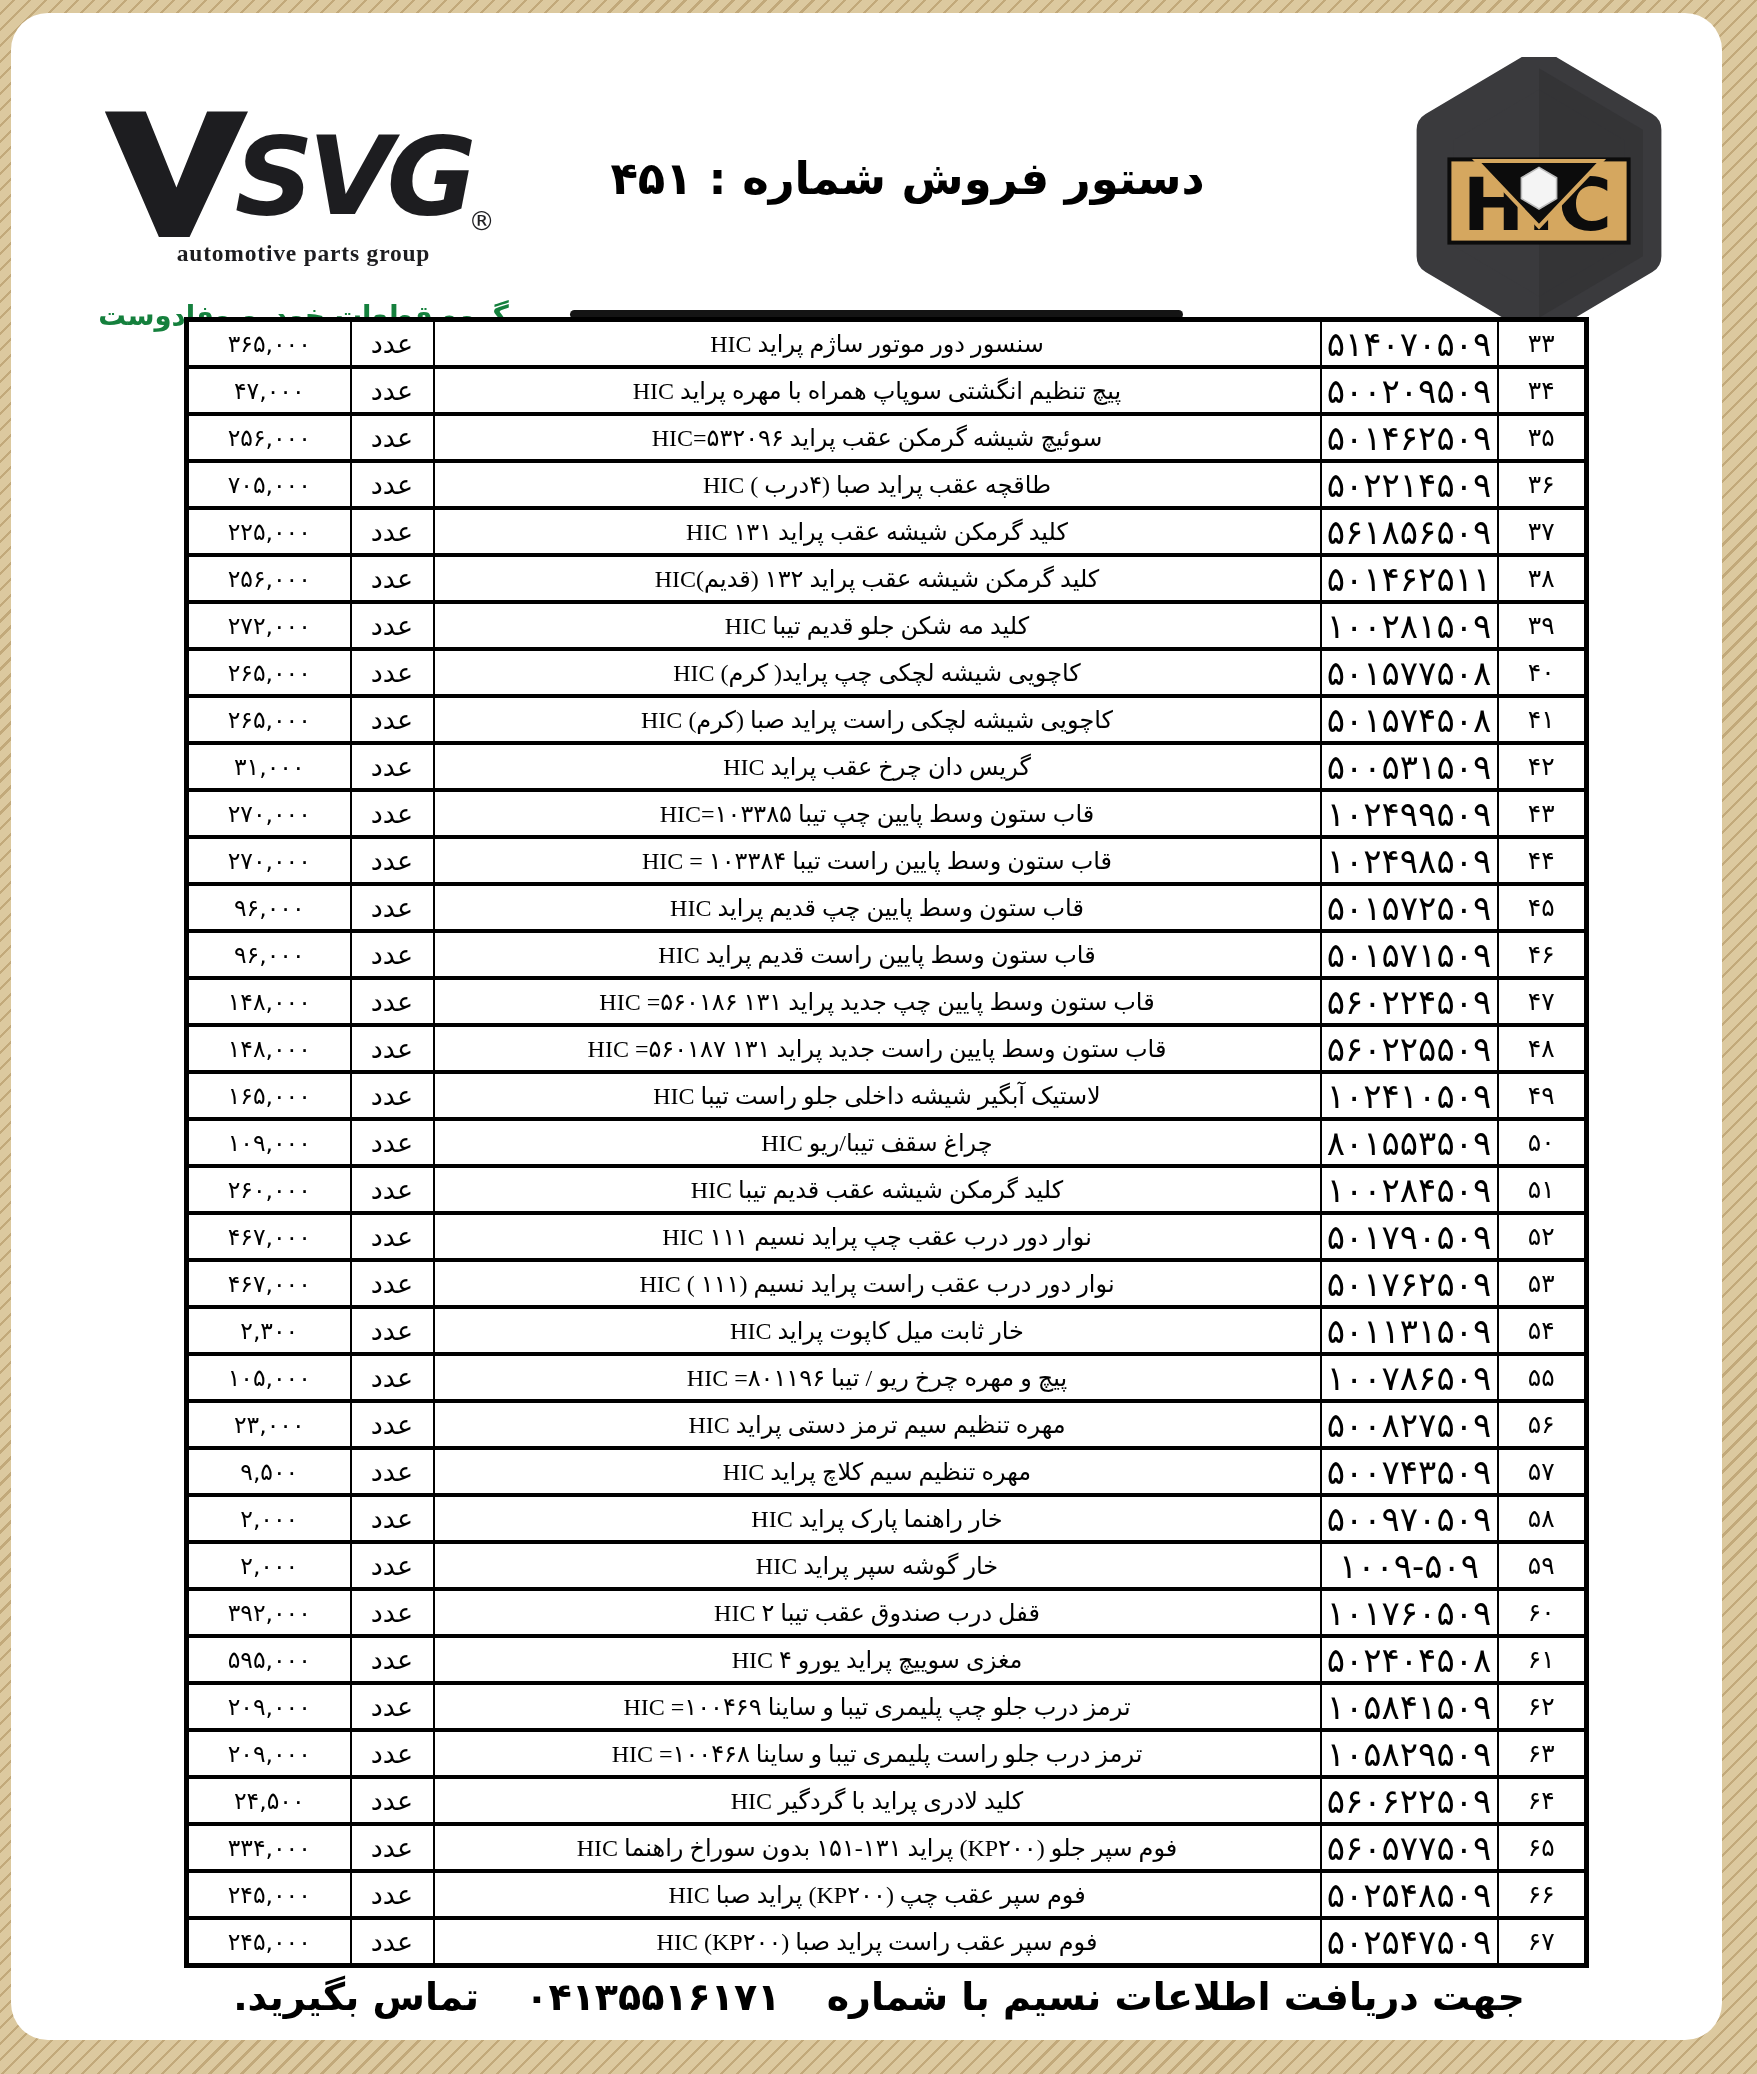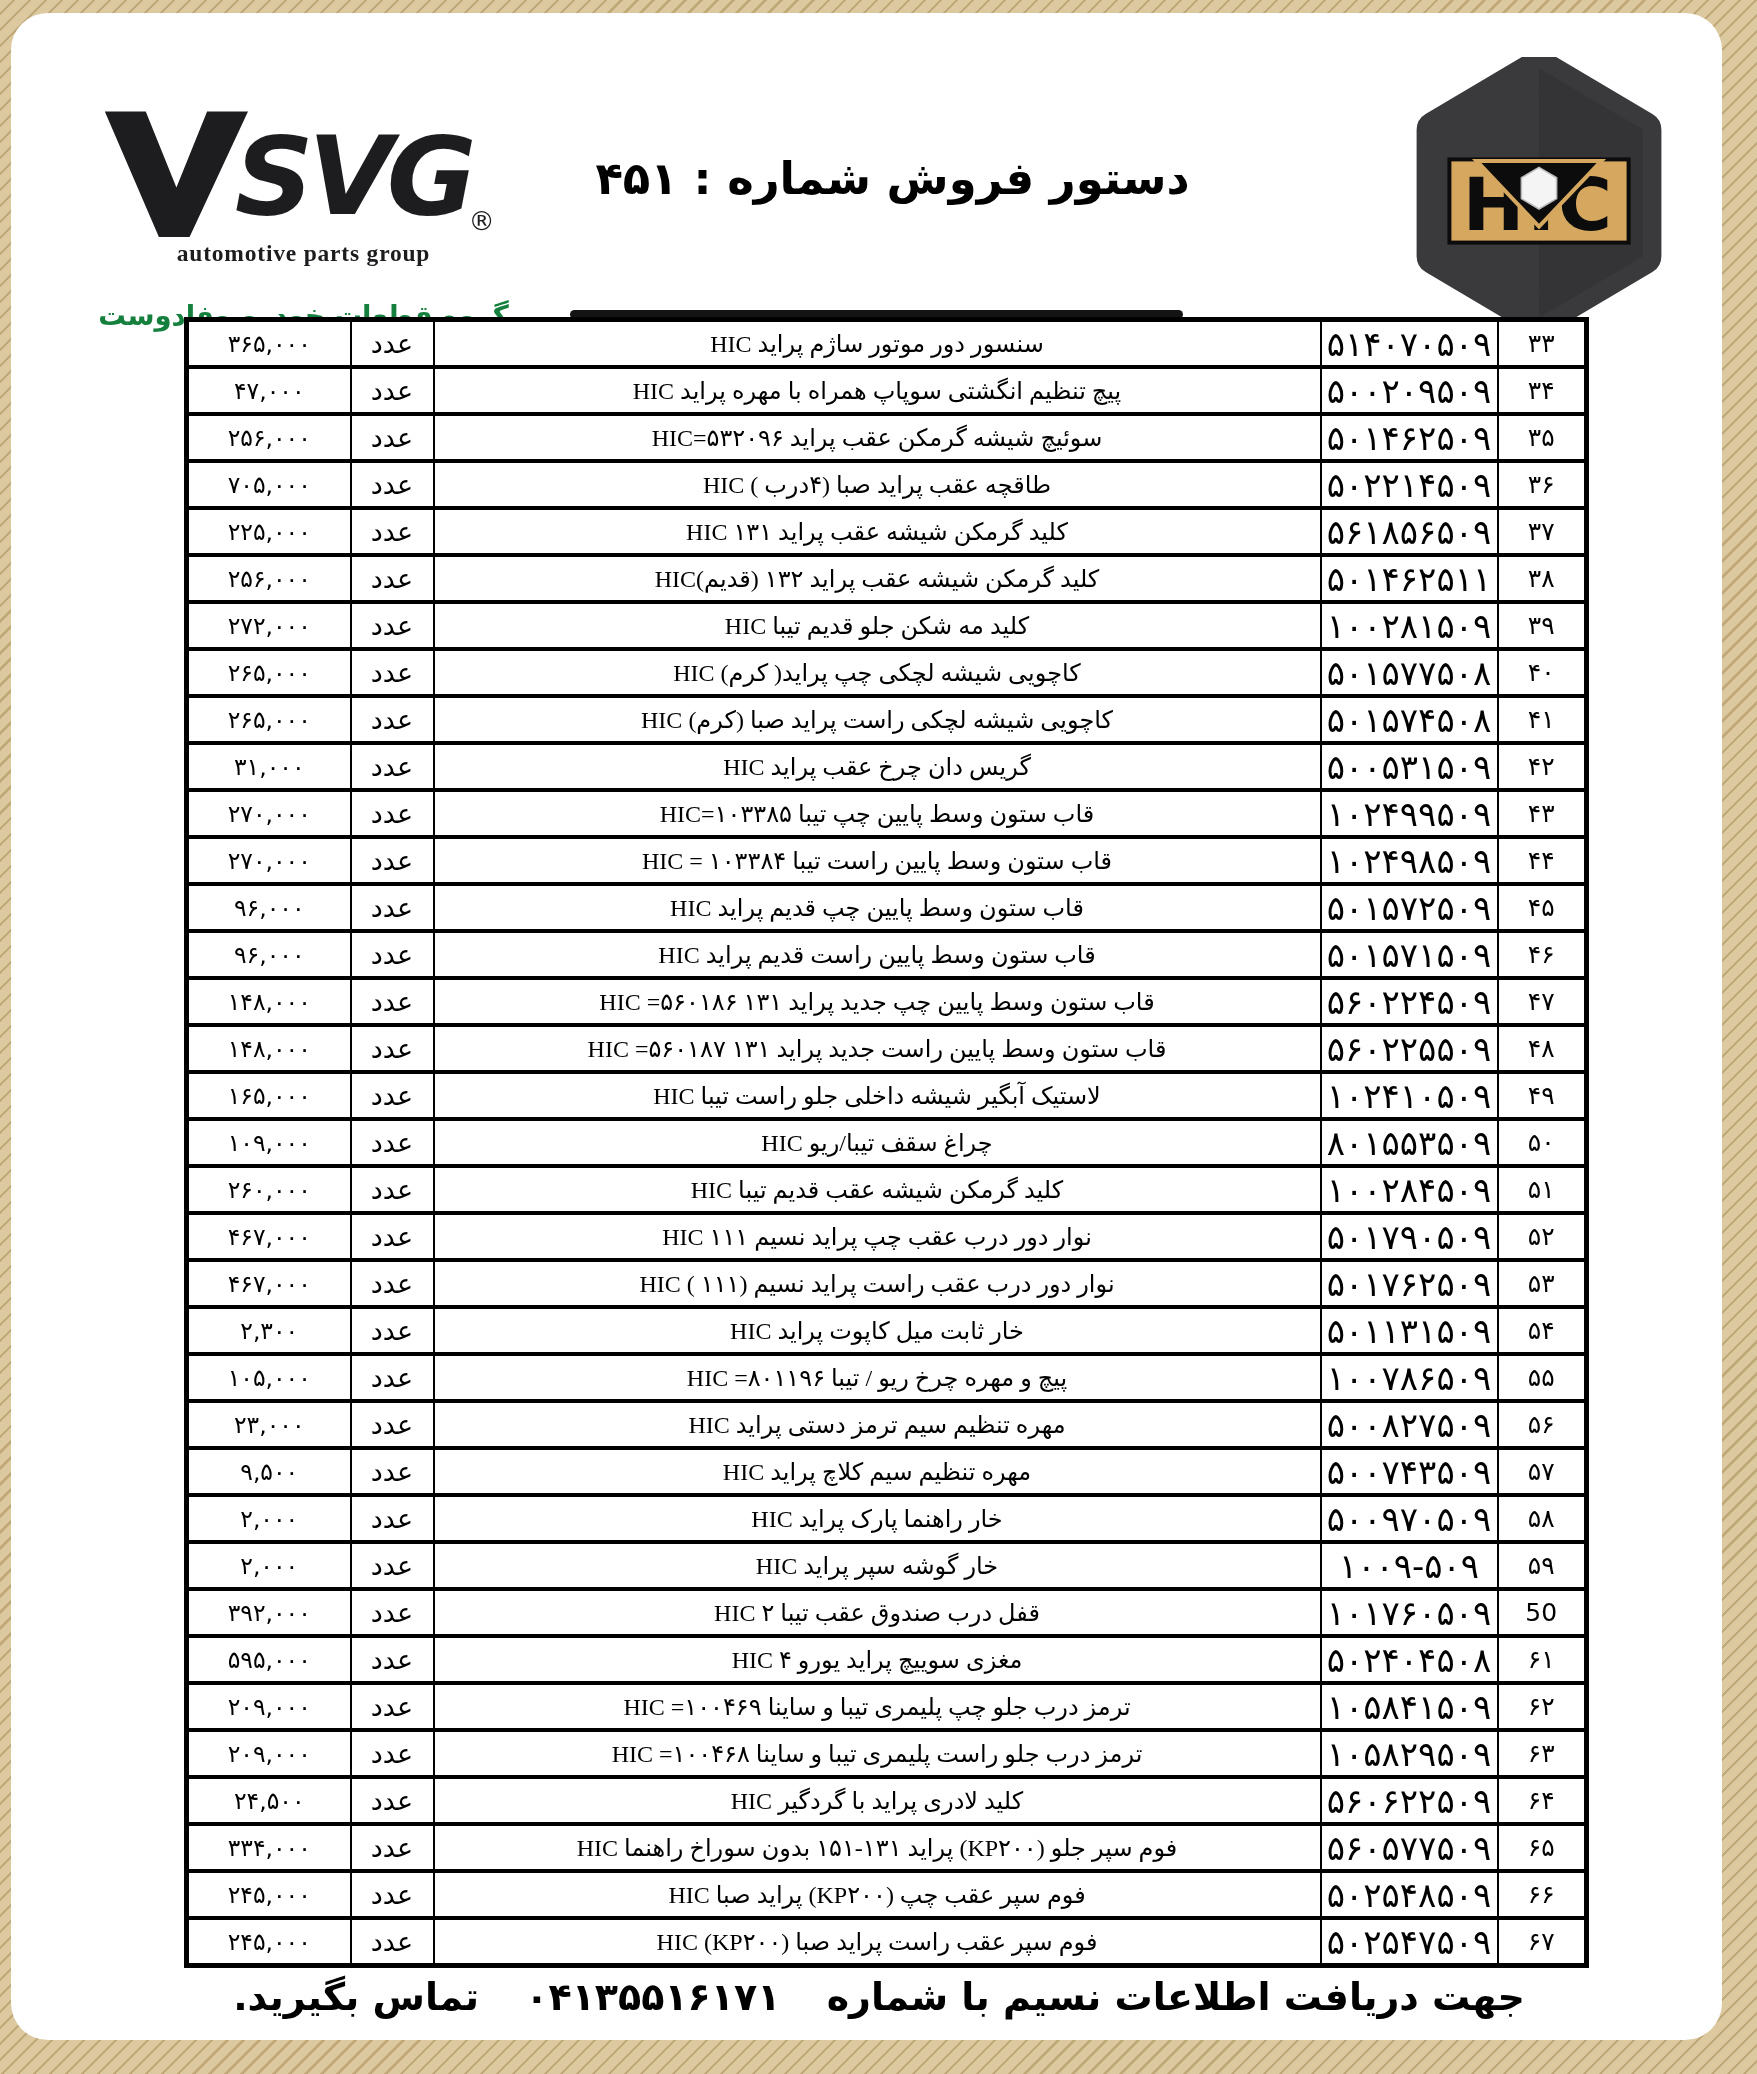--- a/index.html
+++ b/index.html
@@ -10,21 +10,21 @@
   }
   .card{
     position:absolute;left:11.3px;top:13px;width:1711px;height:2027px;
     background:#ffffff;border-radius:37px;
   }
   
   .brand{position:absolute;left:85px;top:104px;width:437px;text-align:center;}
   .brand-tagline{font-size:23.5px;font-weight:bold;letter-spacing:0.8px;color:#1d1d20;margin-top:-6.5px;font-family:Liberation Serif, serif;}
   .brand-fa{margin-top:32px;font-size:27.5px;font-weight:bold;direction:rtl;color:#15803d;}
   .title{
-    position:absolute;left:552px;top:152px;width:681px;text-align:center;
+    position:absolute;left:567px;top:152px;width:681px;text-align:center;
     font-size:45px;font-weight:bold;direction:rtl;
   }
   .hic-logo{position:absolute;left:1403px;top:57px;}
   .smudge{position:absolute;left:570px;top:310px;width:613px;height:9px;background:#141414;border-radius:4.9px;}
   
   .tbl-wrap{position:absolute;left:184px;top:317px;}
   table{border-collapse:collapse;table-layout:fixed;width:1399px;direction:rtl;background:#fff;border:5.7px solid #000;}
   td{
     border:2.4px solid #000;border-top:4px solid #000;border-bottom:4px solid #000;
     height:43px;text-align:center;vertical-align:middle;white-space:nowrap;overflow:hidden;padding:0 3.2px;
@@ -267,21 +267,21 @@
           <td class="c-price">۲,۰۰۰</td>
         </tr>
         <tr>
           <td class="c-no">۵۹</td>
           <td class="c-code">۱۰۰۹-۵۰۹</td>
           <td class="c-desc">خار گوشه سپر پراید HIC</td>
           <td class="c-unit">عدد</td>
           <td class="c-price">۲,۰۰۰</td>
         </tr>
         <tr>
-          <td class="c-no">50</td>
+          <td class="c-no">۶۰</td>
           <td class="c-code">۱۰۱۷۶۰۵۰۹</td>
           <td class="c-desc">قفل درب صندوق عقب تیبا ۲ HIC</td>
           <td class="c-unit">عدد</td>
           <td class="c-price">۳۹۲,۰۰۰</td>
         </tr>
         <tr>
           <td class="c-no">۶۱</td>
           <td class="c-code">۵۰۲۴۰۴۵۰۸</td>
           <td class="c-desc">مغزی سوییچ پراید یورو ۴ HIC</td>
           <td class="c-unit">عدد</td>

